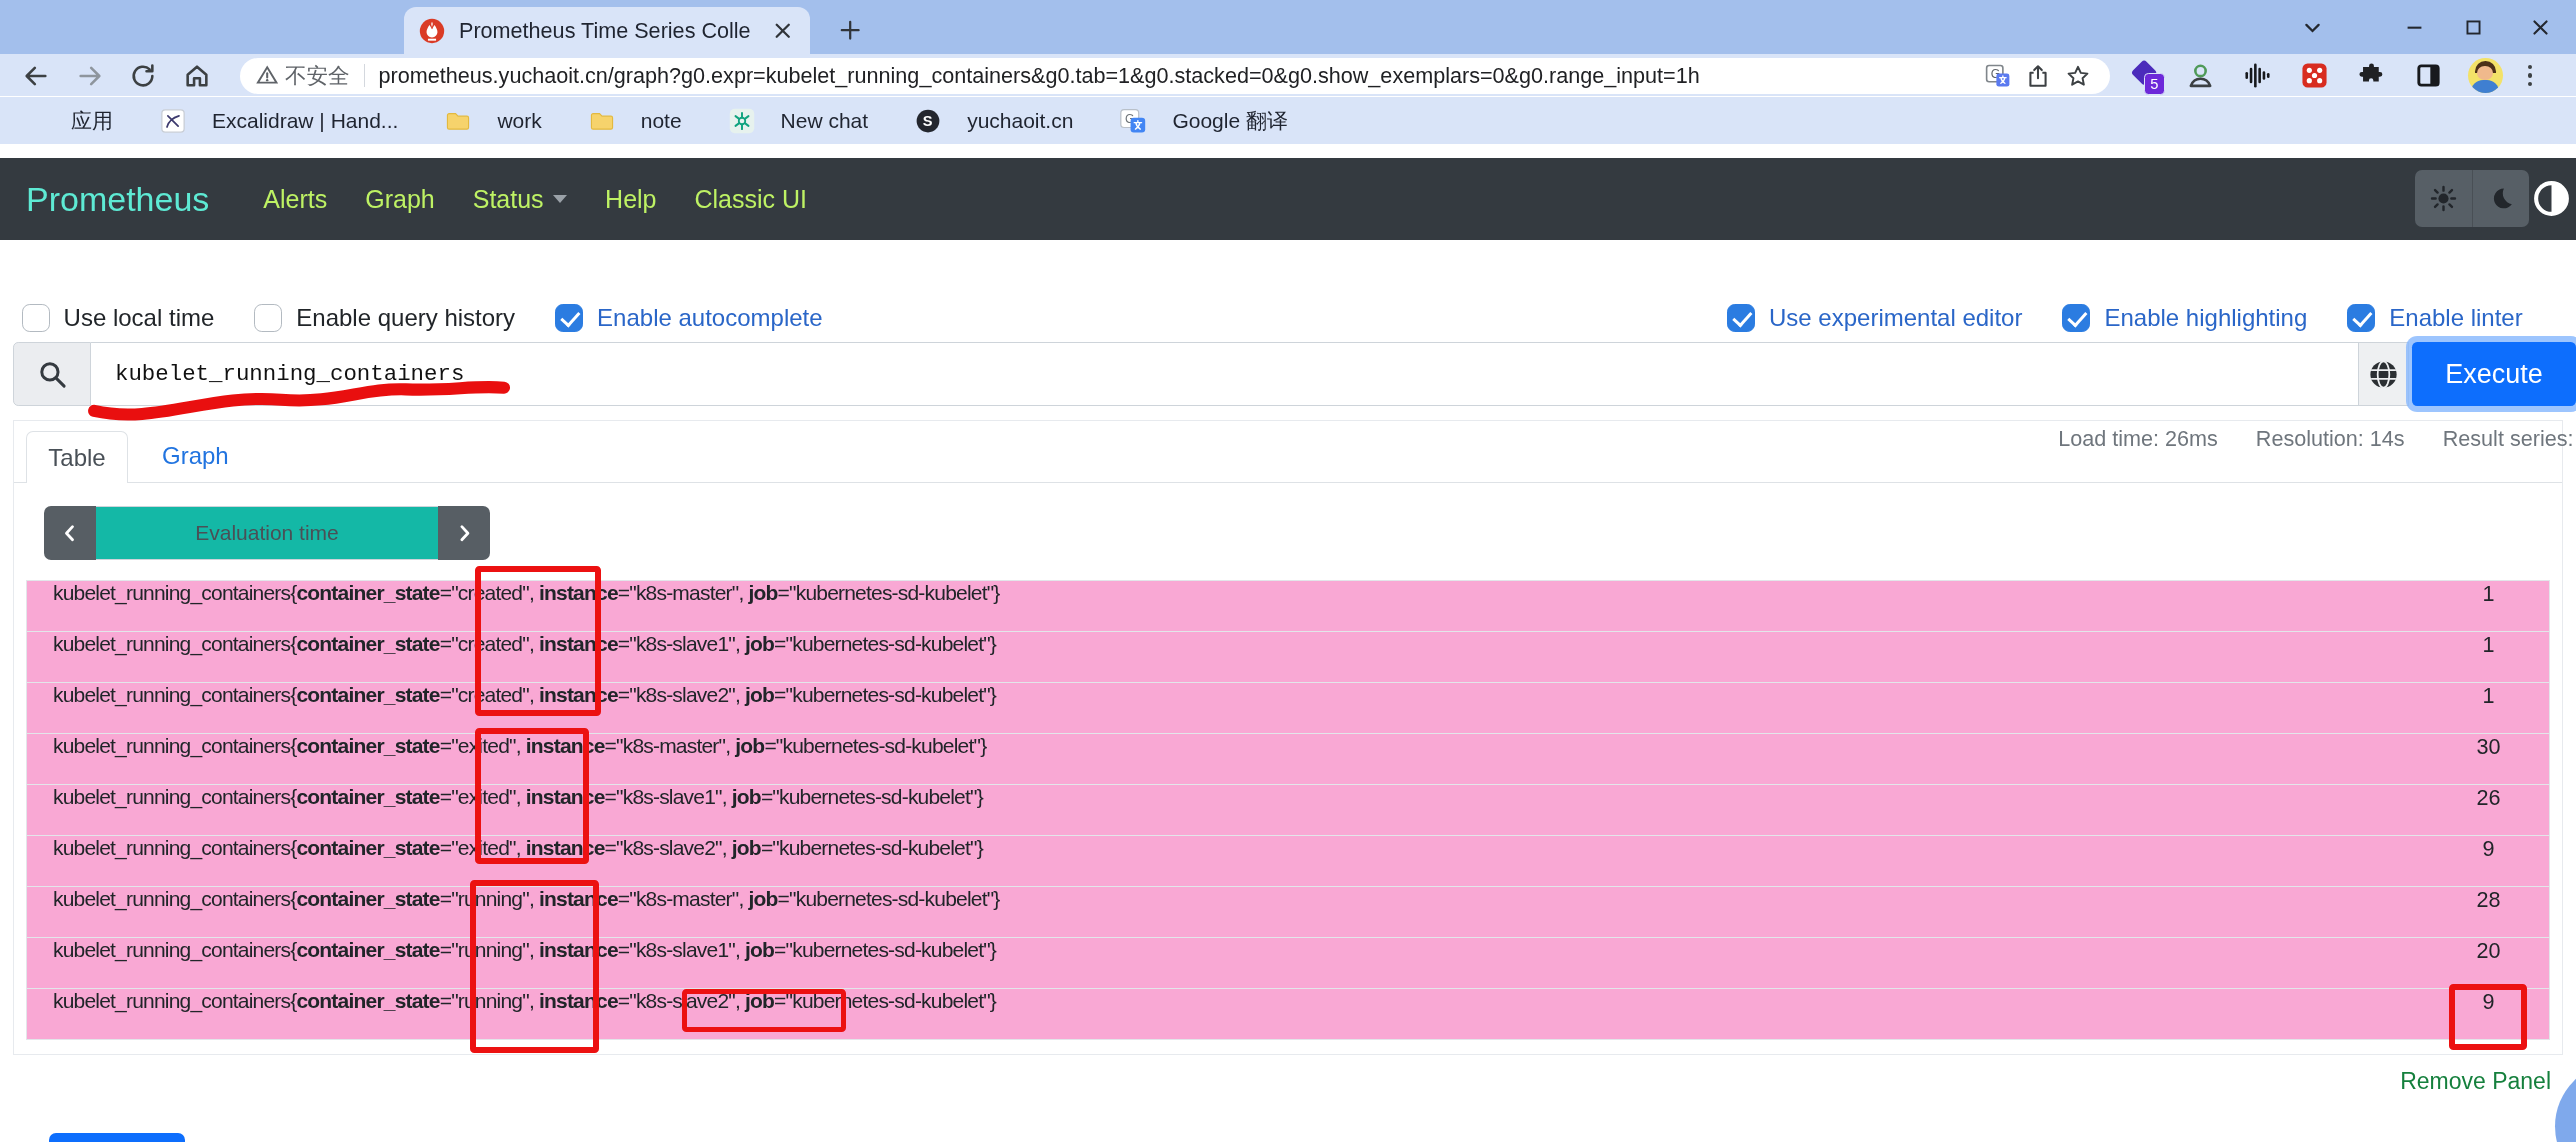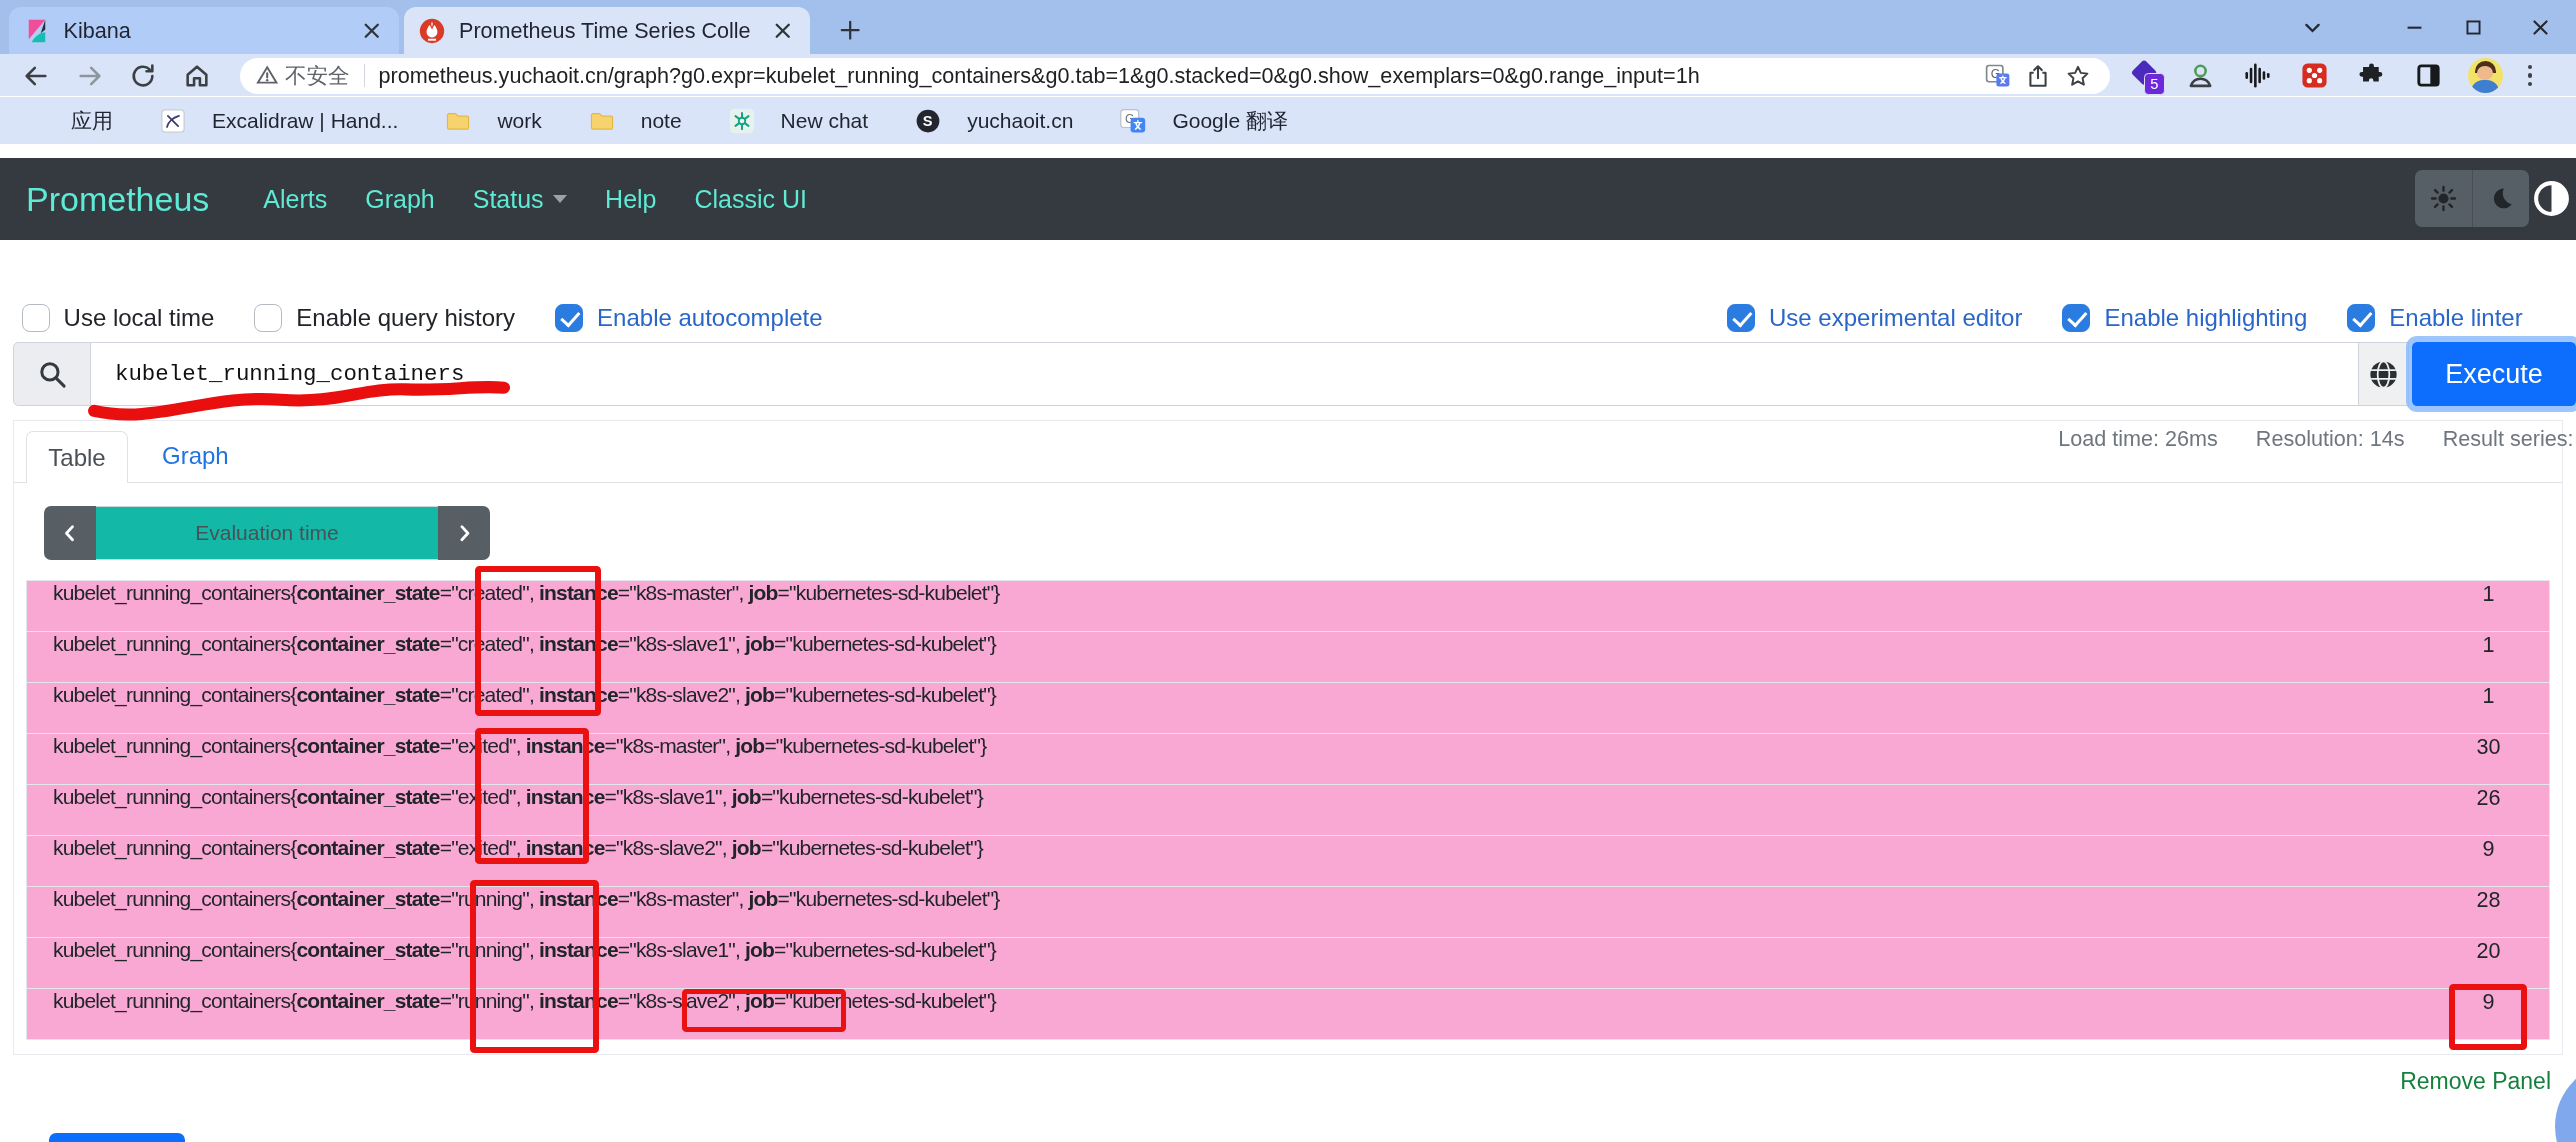--- a/index.html
+++ b/index.html
@@ -36,21 +36,21 @@
   .bookmarks { position:absolute; left:0; top:97px; right:0; height:47px; background:#d9e4f8; display:flex; align-items:center; padding-left:19px; font-size:21px; color:#1f2430; }
   .bm { display:flex; align-items:center; gap:26px; margin-right:47px; white-space:nowrap; }
   .bm .bic { width:26px; height:26px; display:flex; align-items:center; justify-content:center; }
   .grid9 { display:grid; grid-template-columns:repeat(3,7px); grid-template-rows:repeat(3,7px); gap:1.7px; }
   .grid9 i { border-radius:1.7px; }
 
   
   .pnav { position:absolute; left:0; top:158px; right:0; height:82px; background:#343a40; display:flex; align-items:center; }
   .brand { margin-left:26px; font-size:34px; color:#5eead4; }
   .plinks { display:flex; margin-left:35px; }
-  .plink { padding:0 19px; font-size:25px; color:#5eead4; display:flex; align-items:center; }
+  .plink { padding:0 19px; font-size:25px; color:#bef264; display:flex; align-items:center; }
   .caret { display:inline-block; margin-left:9.5px; border-left:7.8px solid transparent; border-right:7.8px solid transparent; border-top:8.6px solid #9aa1a8; }
   .theme-group { position:absolute; left:2415px; top:12px; height:57px; display:flex; border-radius:7px; overflow:hidden; }
   .theme-btn { width:57px; display:flex; align-items:center; justify-content:center; background:#575f66; }
   .theme-btn + .theme-btn { border-left:0.9px solid #494f55; }
   .contrast-btn { position:absolute; left:2526px; top:12px; width:50px; height:57px; display:flex; align-items:center; justify-content:center; }
 
   
   .optrow { position:absolute; left:0; top:273px; right:12px; height:41px;margin-top:24px; }
   .optgrp { position:absolute; display:flex; gap:40px; white-space:nowrap; align-items:center; height:41px; }
   .optgrp.left { left:21.6px; }
@@ -100,35 +100,20 @@
   #rb-running { left:470px; top:880px; width:129px; height:173px; }
   #rb-slave2  { left:682px; top:989px; width:164px; height:43px; border-width:5.2px; }
   #rb-value9  { left:2449px; top:984px; width:78px; height:66px; }
 </style>
 </head>
 <body>
 
 <div id="screen">
 
   <div class="tabstrip">
-    <div class="tab tab-kibana">
-      <span class="fav">
-        <svg width="24" height="24" viewBox="0 0 32 32">
-            <path fill="#f04e98" d="M5 1h22L5 27z"></path>
-            <path fill="#14bfb1" d="M9 31c3.5-7.5 10-12.5 18-13.5V31z"></path>
-            <path fill="#2b2b36" d="M27 1v13l-6 5z"></path>
-          </svg>
-      </span>
-      <span class="tab-title">Kibana</span>
-      <span class="tab-close">
-        <svg width="15.5" height="15.5" viewBox="0 0 18 18">
-            <path d="M2 2l14 14M16 2L2 16" stroke="#30343a" stroke-width="2.6" stroke-linecap="round"></path>
-          </svg>
-      </span>
-    </div>
     <div class="tab tab-prom">
       <span class="fav">
         <svg width="26" height="26" viewBox="0 0 32 32">
             <circle cx="16" cy="16" r="15" fill="#da3b26"></circle>
             <path fill="#fff" d="M16 4.5c2.6 4.2-1.6 6.2.4 9.4 1.1-2.1.9-3.1 2.7-5.2 2.1 3.1 3.6 6 3.6 8.6 0 3.7-3 6.7-6.7 6.7s-6.7-3-6.7-6.7c0-2.6 1.5-5.5 3.6-8.6 1.8 2.1 1.6 3.1 2.7 5.2 2-3.2-2.2-5.2.4-9.4z"></path>
             <rect x="11" y="25.5" width="10" height="2.4" fill="#fff"></rect>
           </svg>
       </span>
       <span class="tab-title">Prometheus Time Series Colle</span>
       <span class="tab-close">

